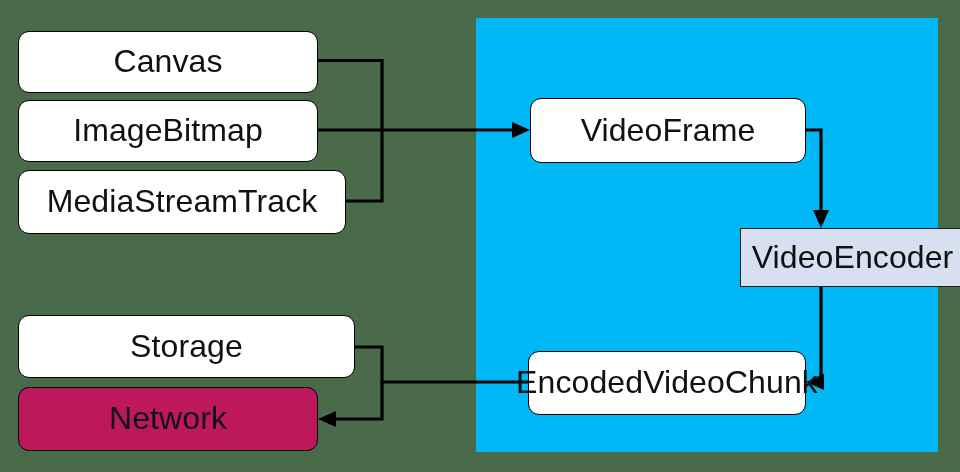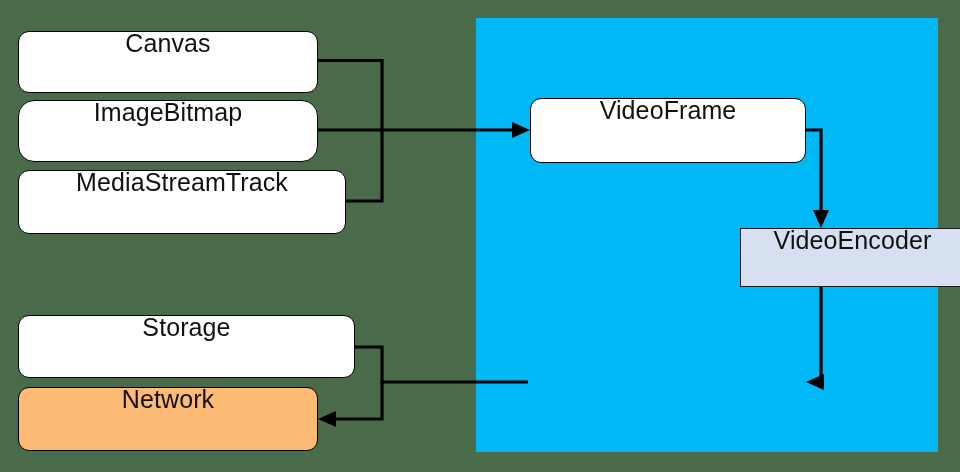--- a/index.html
+++ b/index.html
@@ -20,25 +20,26 @@
     background: var(--bg, #4a6b4a);
   }
   .panel {
     position: absolute;
     box-sizing: border-box;
   }
   .node {
     position: absolute;
     box-sizing: border-box;
     display: flex;
+    align-items: center;
     justify-content: center;
     background: #ffffff;
     border: 1.6px solid #000000;
     border-radius: 11px;
-    font-size: 25px;
+    font-size: 32px;
     line-height: 1;
     color: #111111;
     letter-spacing: 0.1px;
     white-space: nowrap;
   }
   .node.sharp {
     border-radius: 0;
     background: #d6e0f0;
     border: 1.4px solid #1d1d1d;
   }
@@ -90,32 +91,35 @@
 
     <path d="M 528 382 L 382 382 L 382 347 L 328 347"></path>
     <polygon class="arrowhead" points="318,347 336,339 336,355"></polygon>
     <path d="M 382 382 L 382 419 L 328 419"></path>
     <polygon class="arrowhead" points="318,419 336,411 336,427"></polygon>
   </svg>
 
   <div class="node" style="left: 18px; top: 31px; width: 300px; height: 62px; background: rgb(255, 255, 255);">
     <span class="node-label">Canvas</span>
   </div>
-  <div class="node" style="left: 18px; top: 100px; width: 300px; height: 62px; background: rgb(255, 255, 255); border-radius: 16px;">
+  <div class="node" style="left: 18px; top: 100px; width: 300px; height: 62px; background: rgb(255, 255, 255);">
     <span class="node-label">ImageBitmap</span>
   </div>
   <div class="node" style="left: 18px; top: 170px; width: 328px; height: 64px; background: rgb(255, 255, 255);">
     <span class="node-label">MediaStreamTrack</span>
   </div>
   <div class="node" style="left: 18px; top: 315px; width: 337px; height: 63px; background: rgb(255, 255, 255);">
     <span class="node-label">Storage</span>
   </div>
-  <div class="node" style="left: 18px; top: 387px; width: 300px; height: 64px; background: #fdba74;">
+  <div class="node" style="left: 18px; top: 387px; width: 300px; height: 64px; background: #be185d;">
     <span class="node-label">Network</span>
   </div>
   <div class="node" style="left: 530px; top: 98px; width: 276px; height: 65px; background: rgb(255, 255, 255);">
     <span class="node-label">VideoFrame</span>
   </div>
   <div class="node sharp" style="left: 708px; top: 228px; width: 225px; height: 59px; background: rgb(214, 224, 240); border-radius: 0px; margin-left: 32px;">
     <span class="node-label">VideoEncoder</span>
   </div>
+  <div class="node" style="left: 528px; top: 351px; width: 278px; height: 64px; background: rgb(255, 255, 255);">
+    <span class="node-label">EncodedVideoChunk</span>
+  </div>
 
 </div>
 
 </body></html>

